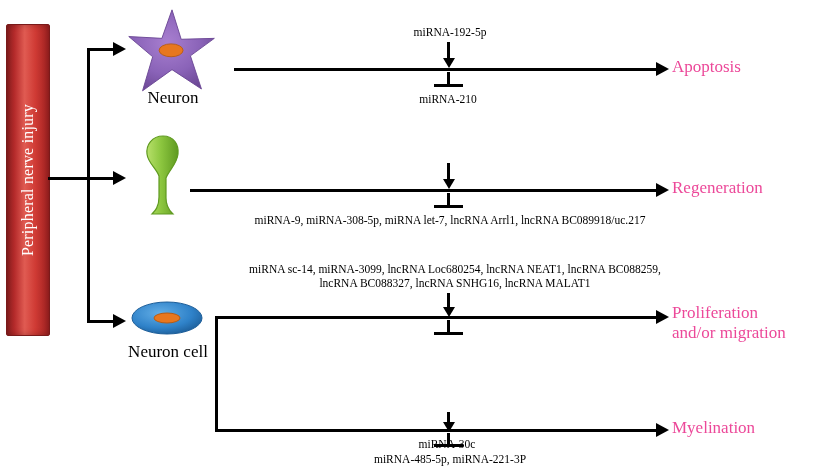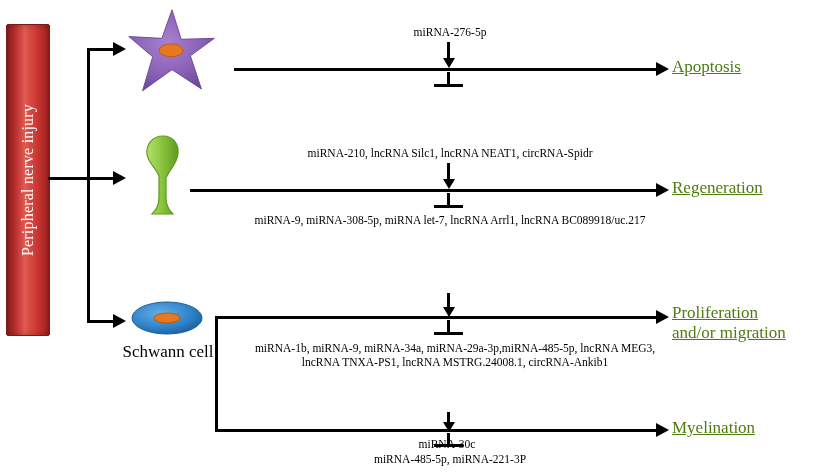--- a/index.html
+++ b/index.html
@@ -71,24 +71,23 @@
   .mir-text {
     font-size: 11.5px;
     color: #000000;
     text-align: center;
     line-height: 14px;
     font-family: "Liberation Serif", serif;
     white-space: pre-line;
   }
   .outcome {
     font-size: 17px;
-    color: #4d7c0f;
+    color: #ec4899;
     font-family: "Liberation Serif", serif;
     line-height: 20px;
-    text-decoration: underline;
   }
   .cell-label {
     font-size: 17px;
     color: #000000;
     text-align: center;
     font-family: "Liberation Serif", serif;
   }
 
   
   .neuron-star {
@@ -123,20 +122,21 @@
         <radialGradient id="gNeuron" cx="45%" cy="40%" r="65%">
           <stop offset="0%" stop-color="#a87fd0"></stop>
           <stop offset="60%" stop-color="#8a63b8"></stop>
           <stop offset="100%" stop-color="#6b4794"></stop>
         </radialGradient>
       </defs>
       <polygon points="50,2 60,34 96,33 70,52 82,88 50,67 18,90 29,53 3,31 39,33" fill="url(#gNeuron)" stroke="#6b4794" stroke-width="1"></polygon>
       <ellipse cx="49" cy="46" rx="13" ry="7" fill="#e8771f" stroke="#b85b13" stroke-width="1"></ellipse>
     </svg>
   </div>
+  <div class="abs cell-label" style="left:110px; top:88px; width:126px;">Neuron</div>
 
   <div class="abs" style="left:140px; top:134px;">
     <svg width="46" height="84" viewBox="0 0 46 84">
       <defs>
         <linearGradient id="gAxon" x1="0" y1="0" x2="1" y2="0">
           <stop offset="0%" stop-color="#b7e06a"></stop>
           <stop offset="45%" stop-color="#8cc63f"></stop>
           <stop offset="100%" stop-color="#5f9a20"></stop>
         </linearGradient>
       </defs>
@@ -150,52 +150,52 @@
         <radialGradient id="gSch" cx="40%" cy="35%" r="70%">
           <stop offset="0%" stop-color="#63aee6"></stop>
           <stop offset="65%" stop-color="#2f82c9"></stop>
           <stop offset="100%" stop-color="#1d5e99"></stop>
         </radialGradient>
       </defs>
       <ellipse cx="37" cy="20" rx="35" ry="16" fill="url(#gSch)" stroke="#1d5e99" stroke-width="1"></ellipse>
       <ellipse cx="37" cy="20" rx="13" ry="5" fill="#e8771f" stroke="#b85b13" stroke-width="1"></ellipse>
     </svg>
   </div>
-  <div class="abs cell-label" style="left:108px; top:342px; width:120px;">Schwann cell</div>
-
-  <div class="abs mir-text" style="left:300px; top:25px; width:300px;">miRNA-276-5p</div>
+  <div class="abs cell-label" style="left:108px; top:342px; width:120px;">Neuron cell</div>
+
+  <div class="abs mir-text" style="left:300px; top:25px; width:300px;">miRNA-192-5p</div>
 
   <div class="abs vline" style="left:447px; top:42px; height:18px;"></div>
   <div class="abs arrow-down" style="left:443px; top:58px;"></div>
 
   <div class="abs hline" style="left:234px; top:68px; width:424px;"></div>
   <div class="abs arrow-right" style="left:656px; top:62px;"></div>
 
   <div class="abs tbar-stem" style="left:447px; top:72px; height:14px;"></div>
   <div class="abs tbar-cap" style="left:434px; top:84px; width:29px;"></div>
+  <div class="abs mir-text" style="left:348px; top:92px; width:200px;">miRNA-210</div>
   <div class="abs outcome" style="left:672px; top:57px; width:140px;">Apoptosis</div>
 
-  <div class="abs mir-text" style="left:230px; top:146px; width:440px;">miRNA-210, lncRNA Silc1, lncRNA NEAT1, circRNA-Spidr</div>
   <div class="abs vline" style="left:447px; top:163px; height:18px;"></div>
   <div class="abs arrow-down" style="left:443px; top:179px;"></div>
   <div class="abs hline" style="left:190px; top:189px; width:468px;"></div>
   <div class="abs arrow-right" style="left:656px; top:183px;"></div>
   <div class="abs tbar-stem" style="left:447px; top:193px; height:14px;"></div>
   <div class="abs tbar-cap" style="left:434px; top:205px; width:29px;"></div>
   <div class="abs mir-text" style="left:215px; top:213px; width:470px;">miRNA-9, miRNA-308-5p, miRNA let-7, lncRNA Arrl1, lncRNA BC089918/uc.217</div>
   <div class="abs outcome" style="left:672px; top:178px; width:150px;">Regeneration</div>
 
+  <div class="abs mir-text" style="left:205px; top:262px; width:500px;">miRNA sc-14, miRNA-3099, lncRNA Loc680254, lncRNA NEAT1, lncRNA BC088259,
+lncRNA BC088327, lncRNA SNHG16, lncRNA MALAT1</div>
   <div class="abs vline" style="left:447px; top:293px; height:16px;"></div>
   <div class="abs arrow-down" style="left:443px; top:307px;"></div>
   <div class="abs hline" style="left:215px; top:316px; width:443px;"></div>
   <div class="abs arrow-right" style="left:656px; top:310px;"></div>
   <div class="abs tbar-stem" style="left:447px; top:320px; height:14px;"></div>
   <div class="abs tbar-cap" style="left:434px; top:332px; width:29px;"></div>
-  <div class="abs mir-text" style="left:210px; top:341px; width:490px;">miRNA-1b, miRNA-9, miRNA-34a, miRNA-29a-3p,miRNA-485-5p, lncRNA MEG3,
-lncRNA TNXA-PS1, lncRNA MSTRG.24008.1, circRNA-Ankib1</div>
   <div class="abs outcome" style="left:672px; top:303px; width:150px; white-space:pre-line;">Proliferation
 and/or migration</div>
 
   <div class="abs vline" style="left:215px; top:316px; height:113px;"></div>
 
   <div class="abs mir-text" style="left:347px; top:397px; width:200px;margin-top:40px;">miRNA-30c</div>
   <div class="abs vline" style="left:447px; top:412px; height:14px;"></div>
   <div class="abs arrow-down" style="left:443px; top:422px;"></div>
   <div class="abs hline" style="left:215px; top:429px; width:443px;"></div>
   <div class="abs arrow-right" style="left:656px; top:423px;"></div>

